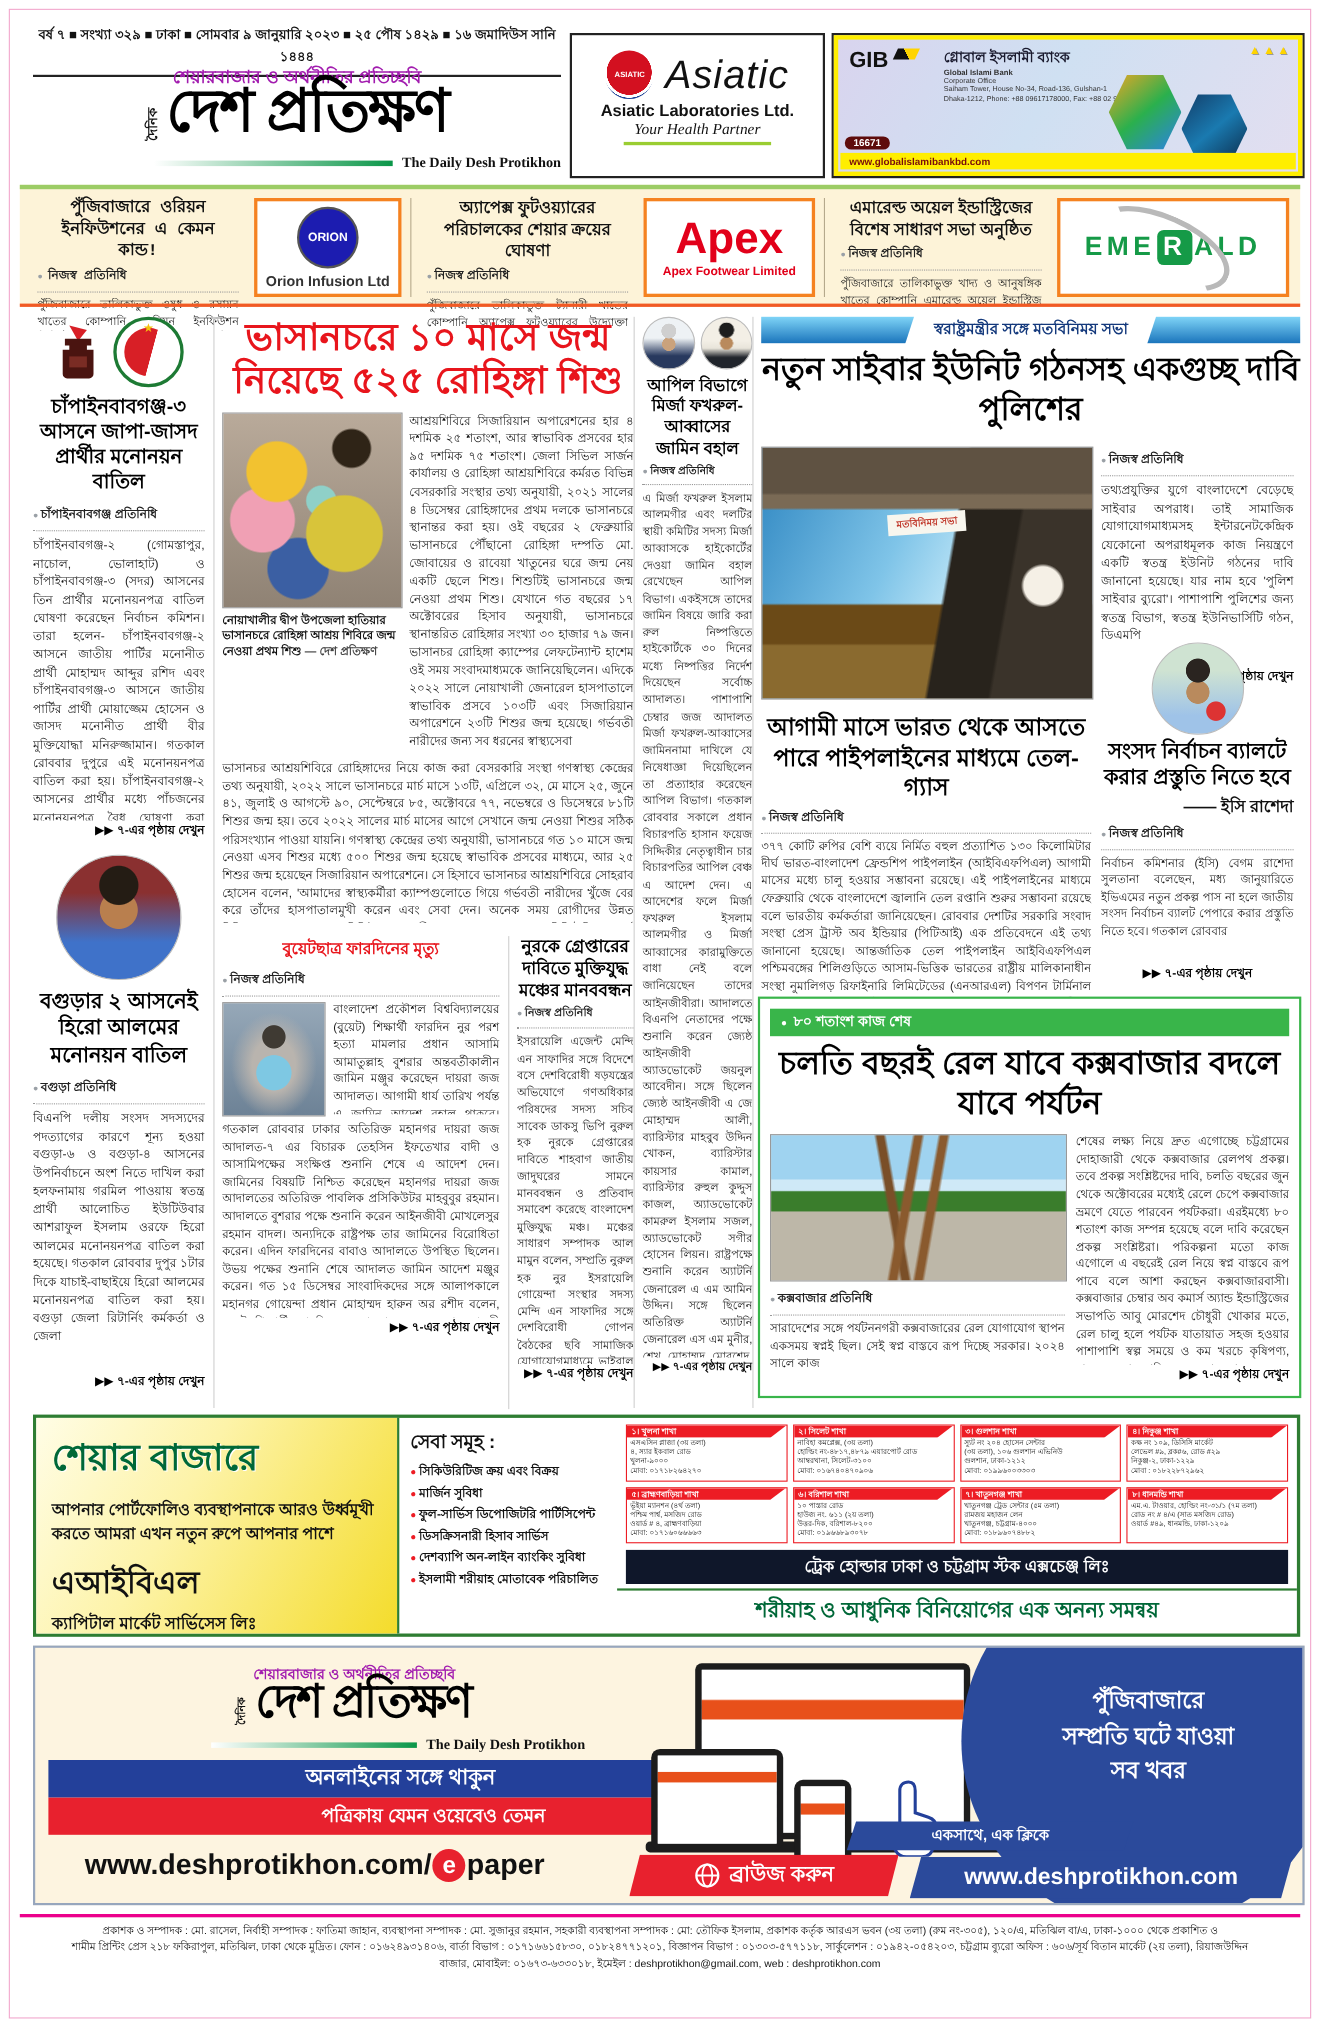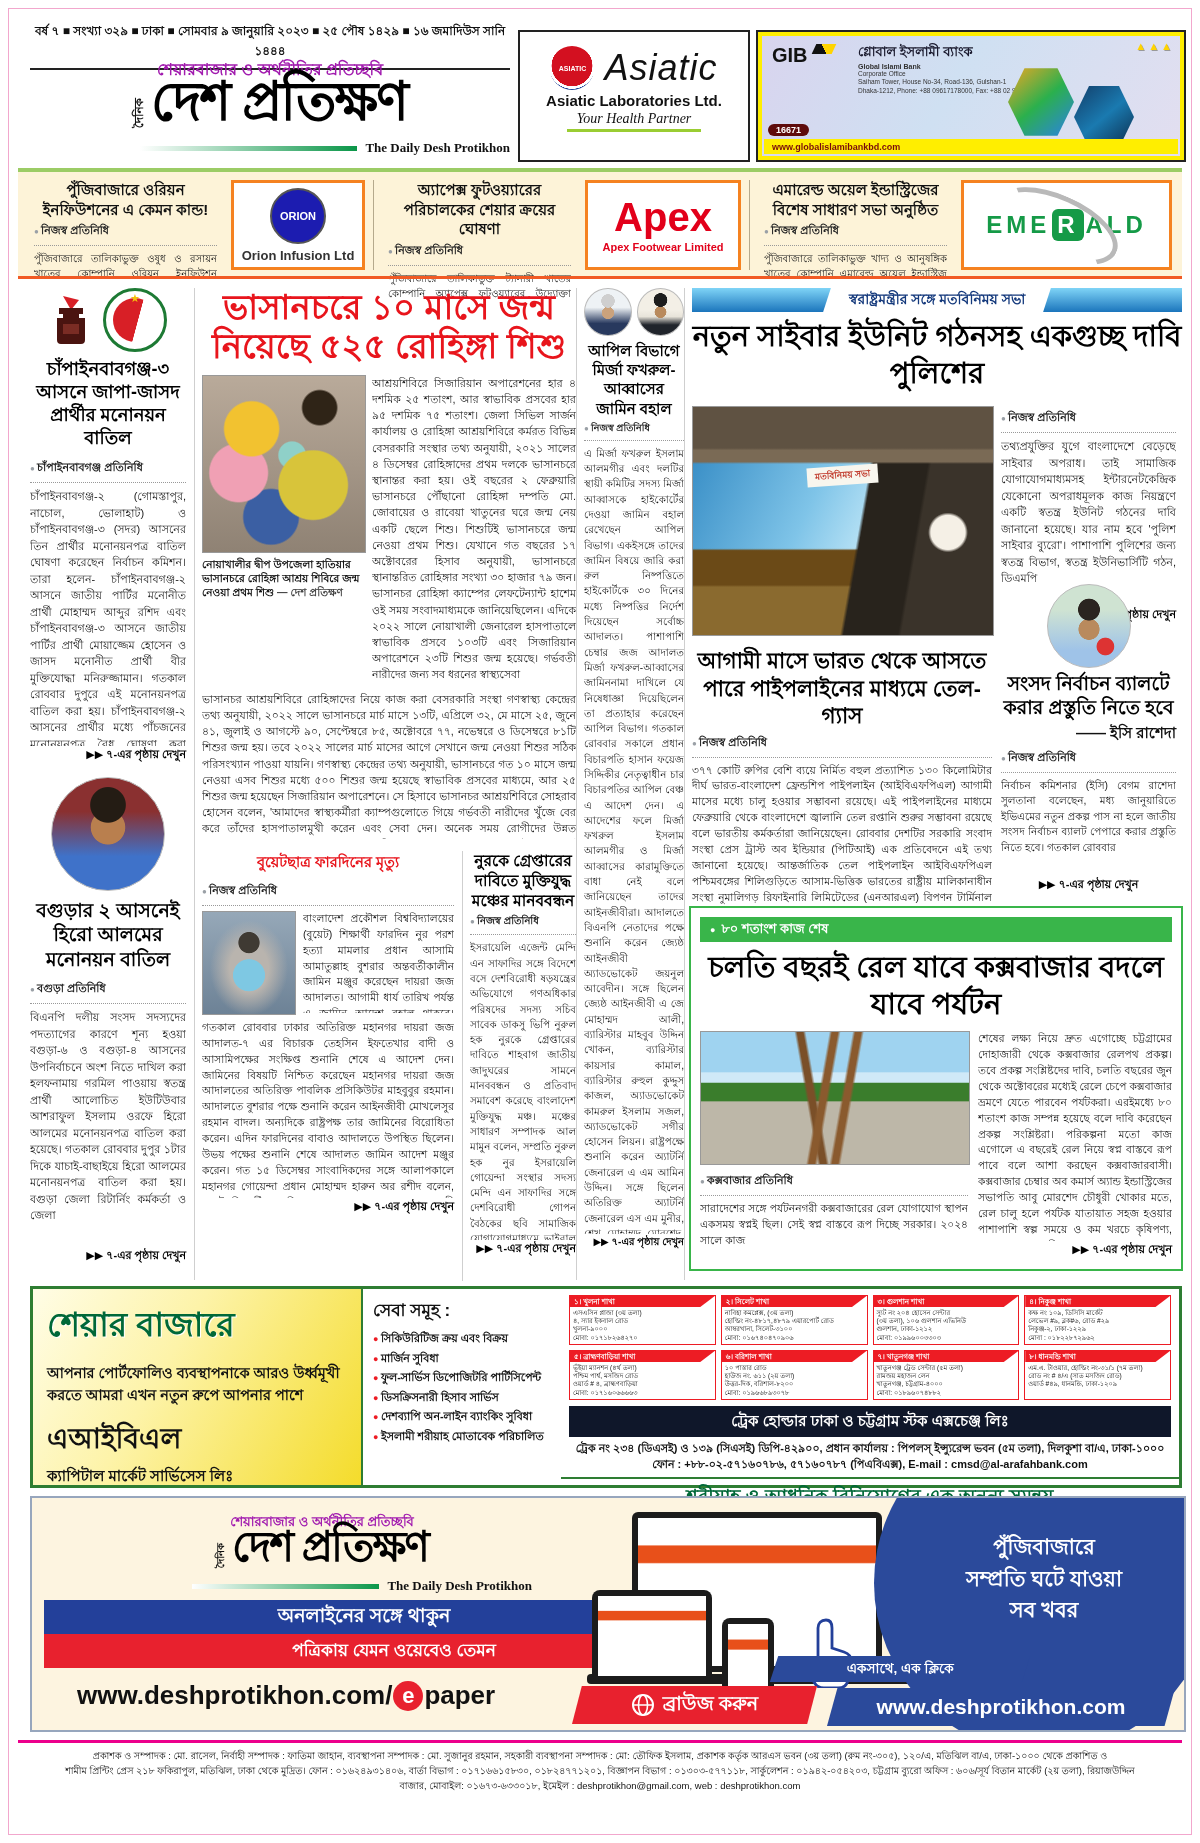--- a/index.html
+++ b/index.html
@@ -211,21 +211,21 @@
     </div>
     <div class="abs hex" style="left:250px;top:34px;width:66px;height:72px;background:linear-gradient(140deg,#f5a623,#2bb04d,#2b7fed);"></div>
     <div class="abs hex" style="left:316px;top:52px;width:60px;height:66px;background:linear-gradient(140deg,#123b66,#1a7ab0,#0b2745);"></div>
     <div class="gib-hot">16671</div>
     <div class="gib-strip">
       <span class="gib-url">www.globalislamibankbd.com</span>
     </div>
   </div>
 
   <div class="abs briefs" style="left:18px;top:168px;width:1144px;height:90px;">
-    <div class="brief" style="max-width:205px;">
+    <div class="brief" style="max-width:205px;font-family:Liberation Mono, monospace;">
       <div class="brief-t">পুঁজিবাজারে ওরিয়ন ইনফিউশনের এ কেমন কান্ড!</div>
       <div class="byline">নিজস্ব প্রতিনিধি</div>
       <div class="body" style="font-size:10px;height:30px;">পুঁজিবাজারে তালিকাভুক্ত ওষুধ ও রসায়ন খাতের কোম্পানি ওরিয়ন ইনফিউশন লিমিটেডের এ কেমন আচরন। বর্তমান পুঁজিবাজারে</div>
     </div>
     <div class="logo-box" style="width:128px;">
       <div class="orion-c">ORION</div>
       <div class="orion-n">Orion Infusion Ltd</div>
     </div>
     <div class="vdiv"></div>
     <div class="brief" style="max-width:215px;">
@@ -443,24 +443,20 @@
             </div>
           <div class="bcell">
               <div class="bn">৮। ধানমন্ডি শাখা</div>
               <div>এম.এ. টাওয়ার, হোল্ডিং নং-৩১/১ (৭ম তলা)</div>
               <div>রোড নং # ৪/এ (সাত মসজিদ রোড)</div>
               <div>ওয়ার্ড #৪৯, ধানমন্ডি, ঢাকা-১২০৯</div>
             </div>
         </div>
       </div>
       <div class="trek">ট্রেক হোল্ডার ঢাকা ও চট্টগ্রাম স্টক এক্সচেঞ্জ লিঃ</div>
-      <div class="contact">
-        <div>ট্রেক নং ২৩৪ (ডিএসই) ও ১৩৯ (সিএসই) ডিপি-৪২৯০০, প্রধান কার্যালয় : পিপলস্ ইন্স্যুরেন্স ভবন (৫ম তলা), দিলকুশা বা/এ, ঢাকা-১০০০</div>
-        <div>ফোন : +৮৮-০২-৫৭১৬০৭৮৬, ৫৭১৬০৭৮৭ (পিএবিএক্স), E-mail : cmsd@al-arafahbank.com</div>
-      </div>
       <div class="slogan">শরীয়াহ ও আধুনিক বিনিয়োগের এক অনন্য সমন্বয়</div>
     </div>
   </div>
 
   <div class="abs banner" style="left:30px;top:1496px;width:1152px;height:232px;">
     <div class="abs tagline" style="left:80px;top:14px;width:420px;font-size:13px;">শেয়ারবাজার ও অর্থনীতির প্রতিচ্ছবি</div>
     <div class="abs mast-row" style="left:80px;top:28px;width:420px;">
       <span class="daily" style="font-size:10px;">দৈনিক</span>
       <span class="mast-title" style="font-size:42px;">দেশ প্রতিক্ষণ</span>
     </div>

